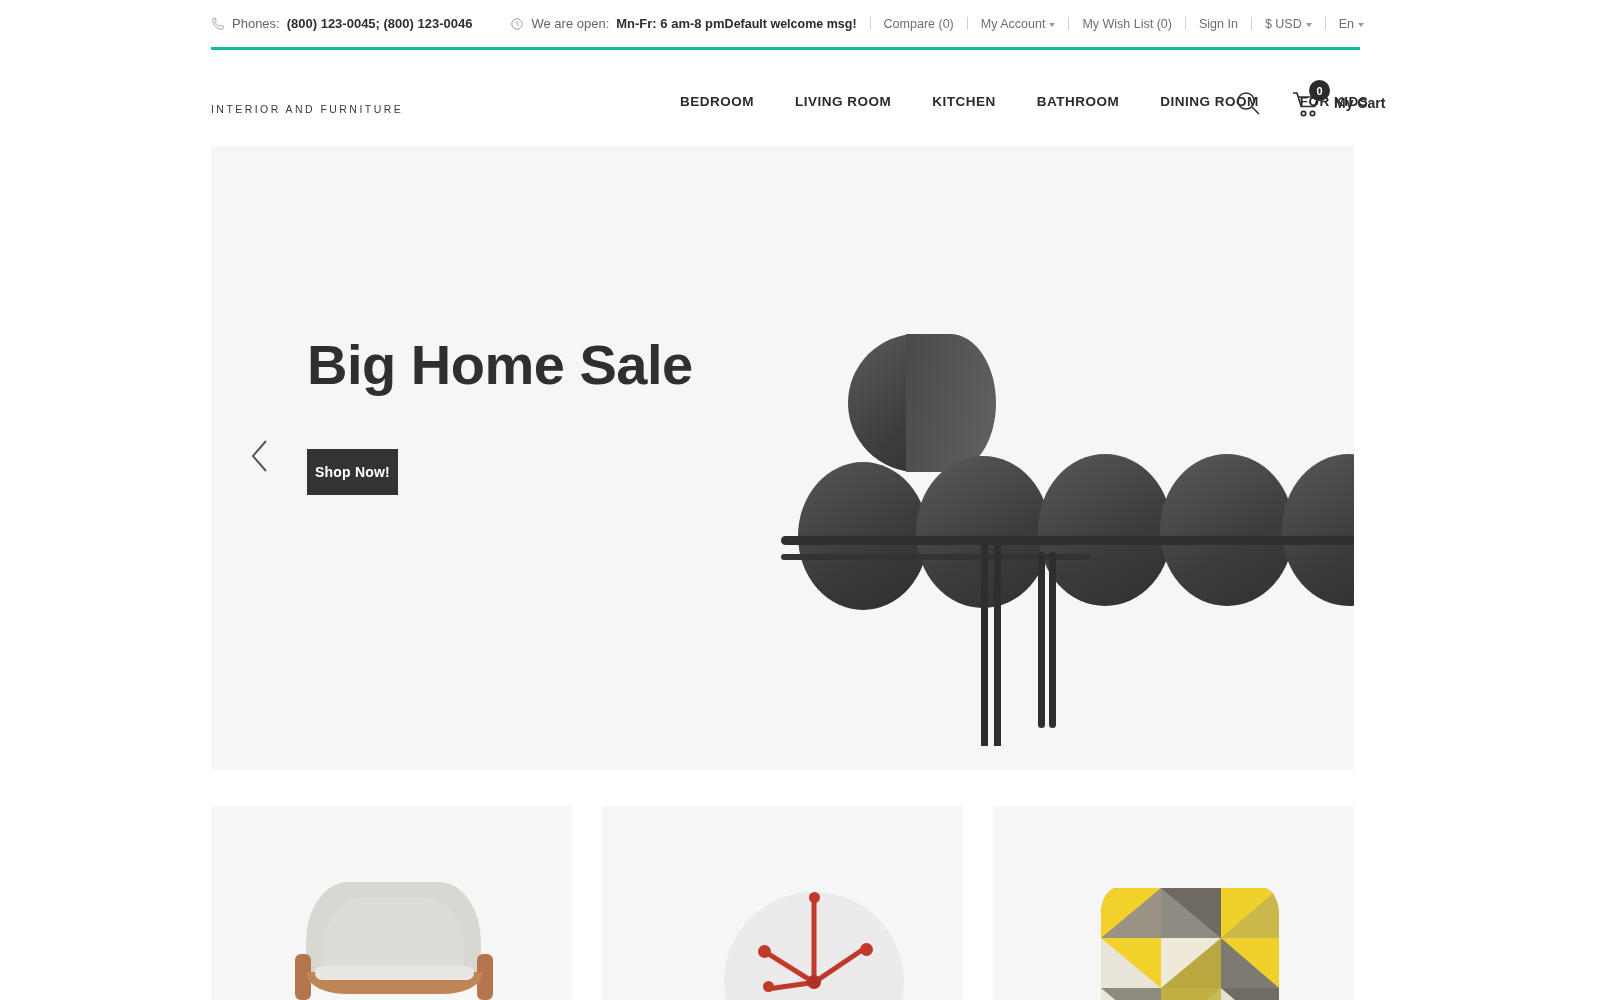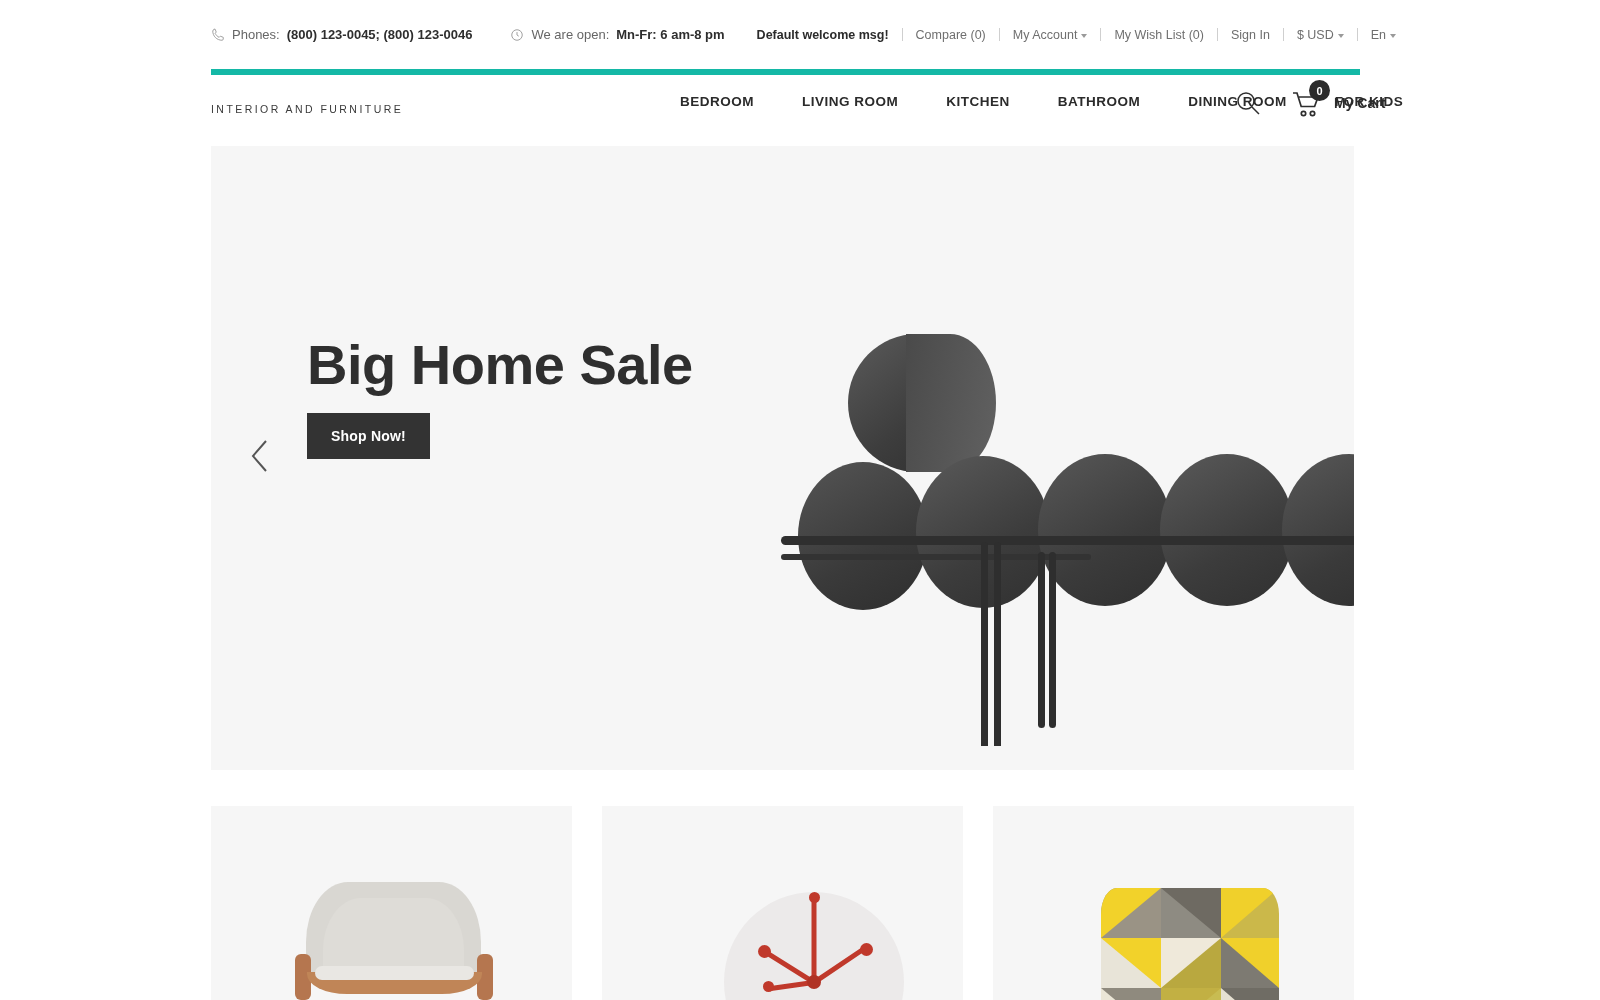--- a/index.html
+++ b/index.html
@@ -6,23 +6,23 @@
   html, body {
     width: 1600px; height: 1000px;
     background: #ffffff;
     font-family: "Liberation Sans", sans-serif;
     overflow: hidden;
   }
   .page { position: relative; width: 1600px; height: 1000px; background:#fff; }
 
   
   .topbar {
-    position: absolute; left: 211px; top: 0; width: 1149px; height: 75px;
-    border-bottom: 6px solid #14b8a6;
-    display: flex; align-items: center; gap: 32px;
+    position: absolute; left: 211px; top: 0; width: 1149px; height: 50px;
+    border-bottom: 3px solid #14b8a6;
+    display: flex; align-items: center;
   }
   .tb-left { display: flex; align-items: center; gap: 38px; }
   .tb-item { display: flex; align-items: center; gap: 7px; font-size: 13px; color: #666; white-space: nowrap; }
   .tb-item b { color: #2e2e2e; font-weight: 700; }
   .tb-ico { width: 14px; height: 14px; flex: none; color: #9a9a9a; display:flex; align-items:center; justify-content:center;}
   .tb-ico svg { display:block; }
 
   .tb-right { margin-left: auto; display: flex; align-items: center; font-size: 12.5px; color: #6f6f6f; }
   .tb-link { display: inline-flex; align-items: center; gap: 4px; white-space: nowrap; color:#6f6f6f; }
   .tb-welcome { color: #2b2b2b; font-weight: 700; font-size: 12.5px; white-space: nowrap; }
@@ -35,21 +35,21 @@
   .logo-word {
     font-size: 37px; letter-spacing: 5.5px; color: #2b2b2b;
     font-family: "Liberation Sans", sans-serif; font-weight: 300;
     line-height: 1; white-space: nowrap;
   }
   .logo-sub {
     margin-top: 24px; font-size: 10.5px; letter-spacing: 2.45px;
     color: #3a3a3a; font-weight: 400; white-space: nowrap;
   }
 
-  .mainnav { position: absolute; left: 660px; top: 37px; display: flex; align-items: flex-start; gap: 8px; }
+  .mainnav { position: absolute; left: 660px; top: 37px; display: flex; align-items: flex-start; gap: 1px; }
   .nav-item {
     font-size: 13.5px; font-weight: 700; color: #2b2b2b; letter-spacing: .5px;
     padding: 0 20px; white-space: nowrap; text-transform: uppercase;
   }
 
   .hdr-tools { position: absolute; left: 1232px; top: 30px; display:flex; align-items:center; }
   .search-btn { width: 32px; height: 32px; display:flex; align-items:center; justify-content:center; }
   .cart-wrap { position: relative; display:flex; align-items:center; margin-left: 28px; }
   .cart-ico { position: relative; width: 30px; height: 30px; display:flex; align-items:flex-end; justify-content:center;}
   .cart-badge {
@@ -62,23 +62,23 @@
 
   
   .hero {
     position: absolute; left: 211px; top: 146px; width: 1143px; height: 624px;
     background: #f6f6f6; overflow: hidden;
   }
   .hero-text { position: absolute; left: 96px; top: 190px; width: 460px; }
   .hero-t1 { font-size: 56px; font-weight: 700; color: #2f2f2f; letter-spacing: -0.5px; line-height: 1.05; white-space:nowrap;}
   .hero-t2 { font-size: 52px; font-weight: 300; color: #4a4a4a; letter-spacing: -0.5px; line-height: 1.25; margin-top: 8px; white-space:nowrap;}
   .hero-btn {
-    display:inline-block; margin-top: 18px;
+    display:inline-block; margin-top: 54px;
     background: #333333; color:#fff; font-size: 14px; font-weight: 700;
-    padding: 15px 24px; letter-spacing: .2px;
+    padding: 15px 8px; letter-spacing: .2px;
   }
   .hero-prev {
     position: absolute; left: 29px; top: 290px; width: 40px; height: 40px;
     display:flex; align-items:center; justify-content:center; color:#555;
   }
 
   
   .bench { position:absolute; left: 565px; top: 180px; width: 640px; height: 420px; }
   .cyl { position:absolute; border-radius: 50%; }
   .bench-bar { position:absolute; left: 5px; top: 210px; width: 620px; height: 9px; background:#2f2f2f; border-radius:5px; }

